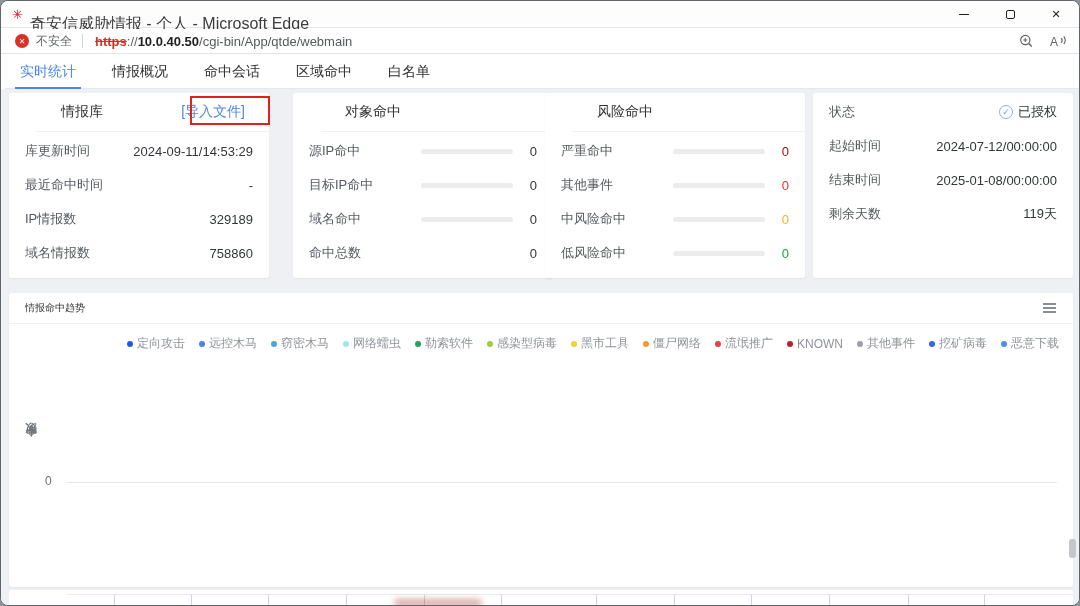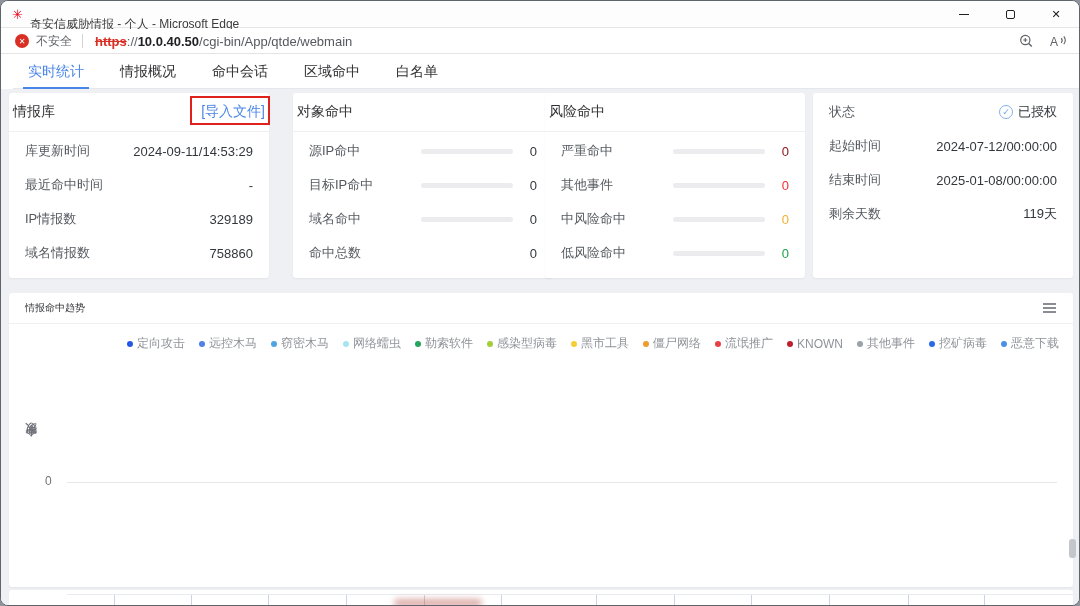--- a/index.html
+++ b/index.html
@@ -5,21 +5,21 @@
   * { box-sizing: border-box; margin: 0; padding: 0; }
   html,body { width:1080px; height:606px; overflow:hidden;
     font-family:"Liberation Sans","DejaVu Sans",sans-serif; background:#8f949c; }
   .window { position:absolute; inset:0; background:#fff; border:1px solid #60646b;
     border-radius:8px; overflow:hidden; }
 
   
   .titlebar { position:absolute; left:0; top:0; right:0; height:27px; background:#fdfdfd;
     border-bottom:1px solid #e6e6e6; display:flex; align-items:center; padding-left:11px; }
   .favicon { color:#e60018; font-size:13px; line-height:1; margin-right:7px; }
-  .wtitle { font-size:12px; color:#3c3c3c;margin-top:20px; }
+  .wtitle { font-size:16px; color:#3c3c3c;margin-top:20px; }
   .wcontrols { position:absolute; right:0; top:0; height:27px; display:flex; }
   .wbtn { width:46px; height:27px; display:flex; align-items:center; justify-content:center;
     color:#202020; font-size:11px; cursor:default; }
   .min-glyph { width:10px; height:1px; background:#202020; display:block; }
   .max-glyph { width:9px; height:9px; border:1px solid #202020; border-radius:2px; display:block; }
 
   
   .addressbar { position:absolute; left:0; top:28px; right:0; height:25px; background:#fff;
     border-bottom:1px solid #e4e4e4; display:flex; align-items:center; padding:0 12px 0 14px; }
   .sec-icon { width:14px; height:14px; border-radius:50%; background:#d93025; color:#fff;
@@ -27,35 +27,35 @@
   .sec-label { font-size:12px; color:#5f6368; margin-right:10px; }
   .addr-sep { width:1px; height:14px; background:#d5d5d5; margin-right:12px; }
   .url { font-size:13px; color:#5f6368; white-space:nowrap; }
   .url .scheme { color:#d93025; text-decoration:line-through; font-weight:bold;text-align:right; }
   .url .host { color:#202124; font-weight:bold; }
   .url .path { color:#55585e; }
   .addr-icons { margin-left:auto; display:flex; gap:16px; align-items:center; color:#5f6368; }
   .addr-icons svg { display:block; }
 
   
-  .tabbar { position:absolute; left:12px; top:54px; right:0; height:34px; background:#fff;
+  .tabbar { position:absolute; left:4px; top:54px; right:0; height:34px; background:#fff;
     border-bottom:1px solid #e4e7ed; display:flex; align-items:stretch; padding-left:10px; }
   .tab { font-size:14px; color:#303133; display:flex; align-items:center; padding:0 5px;
     margin-right:26px; position:relative; cursor:pointer; }
   .tab.active { color:#4a86e8; }
   .tab.active::after { content:""; position:absolute; left:0; right:0; bottom:-1px;
     height:2px; background:#4a86e8; }
 
   
   .content { position:absolute; left:0; top:88px; right:0; bottom:0; background:#eef0f3; }
 
   .card { position:absolute; top:4px; width:260px; height:185px; background:#fff;
     border-radius:3px; box-shadow:0 1px 2px rgba(0,0,0,.05); }
   .card-hd { height:39px; display:flex; align-items:center; justify-content:space-between;
-    padding:0 4px; border-bottom:1px solid #f0f0f2; }
+    padding:0 24px; border-bottom:1px solid #f0f0f2;margin-left:28px; }
   .card-title { font-size:14px; color:#303133; }
   .title-grp { display:flex; align-items:center; font-size:14px; color:#303133; }
   .card-action { font-size:14px; color:#4a86e8; cursor:pointer; }
   .red-box { position:absolute; left:181px; top:3px; width:80px; height:29px;
     border:2px solid #e0201a; pointer-events:none; }
   .card-bd { padding:2px 16px 0; }
   .crow { height:34px; display:flex; align-items:center; position:relative; }
   .clabel { font-size:13px; color:#555a60; }
   .cvalue { margin-left:auto; font-size:13px; color:#33373c; }
   .bar { position:absolute; left:112px; top:15px; width:92px; height:5px;

